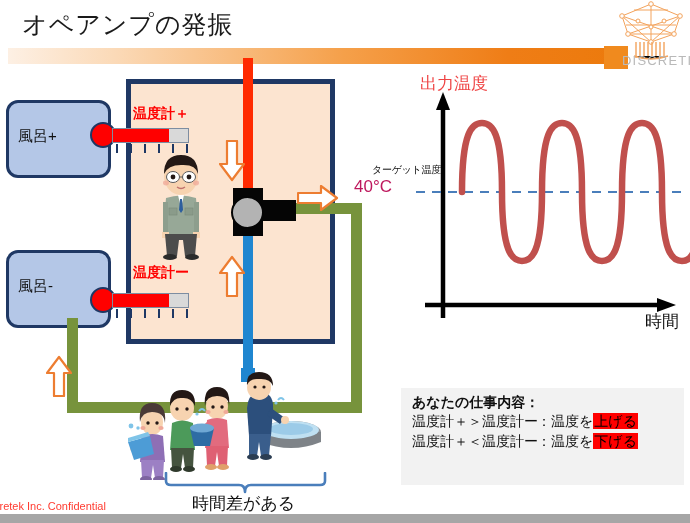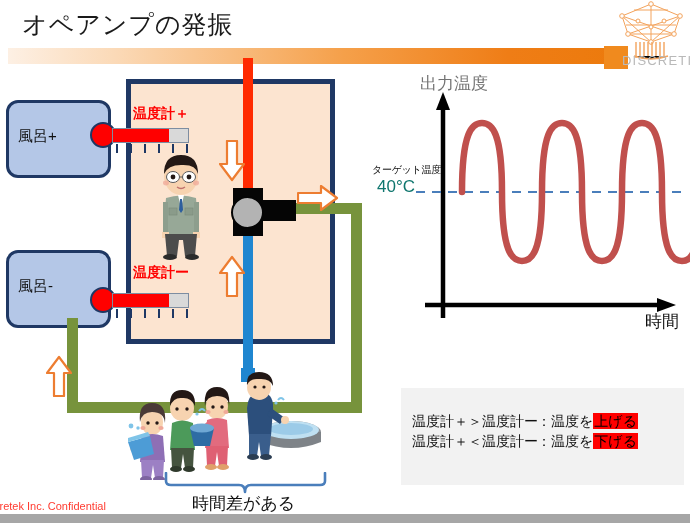--- a/index.html
+++ b/index.html
@@ -187,33 +187,33 @@
     font-size: 17px;
     color: #101010;
     white-space: nowrap;
   }
 
   
   .graph { position: absolute; left: 360px; top: 60px; width: 330px; height: 290px; }
   .graph svg { display: block; }
   .axis-y-label {
     position: absolute; left: 420px; top: 72px;
-    font-size: 17px; color: #737373; white-space: nowrap;
+    font-size: 17px; color: #ef4444; white-space: nowrap;
   }
   .axis-x-label {
     position: absolute; left: 645px; top: 310px;
     font-size: 17px; color: #101010; white-space: nowrap;
   }
   .target-label-small {
     position: absolute; left: 372px; top: 163px;
     font-size: 10px; color: #101010; white-space: nowrap; letter-spacing: -0.3px; text-align: center;
   }
   .target-label-big {
-    position: absolute; left: 377px; top: 177px;
-    font-size: 17px; color: #0f766e; white-space: nowrap;
+    position: absolute; left: 354px; top: 177px;
+    font-size: 17px; color: #be185d; white-space: nowrap;
   }
 
   
   .job-box {
     position: absolute;
     left: 401px; top: 388px;
     width: 283px; height: 97px;
     background: #F2F2F2;
     box-sizing: border-box;
   }
@@ -503,20 +503,21 @@
                C 302 192, 312 201, 322 201
                C 332 201, 340 192, 340 132" fill="none" stroke="#C0504D" stroke-width="6.5" stroke-linecap="round"></path>
     </svg>
   </div>
   <div class="axis-y-label">出力温度</div>
   <div class="axis-x-label">時間</div>
   <div class="target-label-small">ターゲット温度</div>
   <div class="target-label-big">40°C</div>
 
   <div class="job-box">
+    <div class="job-title">あなたの仕事内容：</div>
 
     <div class="job-row" id="job-row-0">
       <span class="job-cond">温度計＋＞温度計ー</span><span>：温度を</span><span class="hl">上げる</span>
     </div>
 
     <div class="job-row" id="job-row-1">
       <span class="job-cond">温度計＋＜温度計ー</span><span>：温度を</span><span class="hl">下げる</span>
     </div>
 
   </div>

